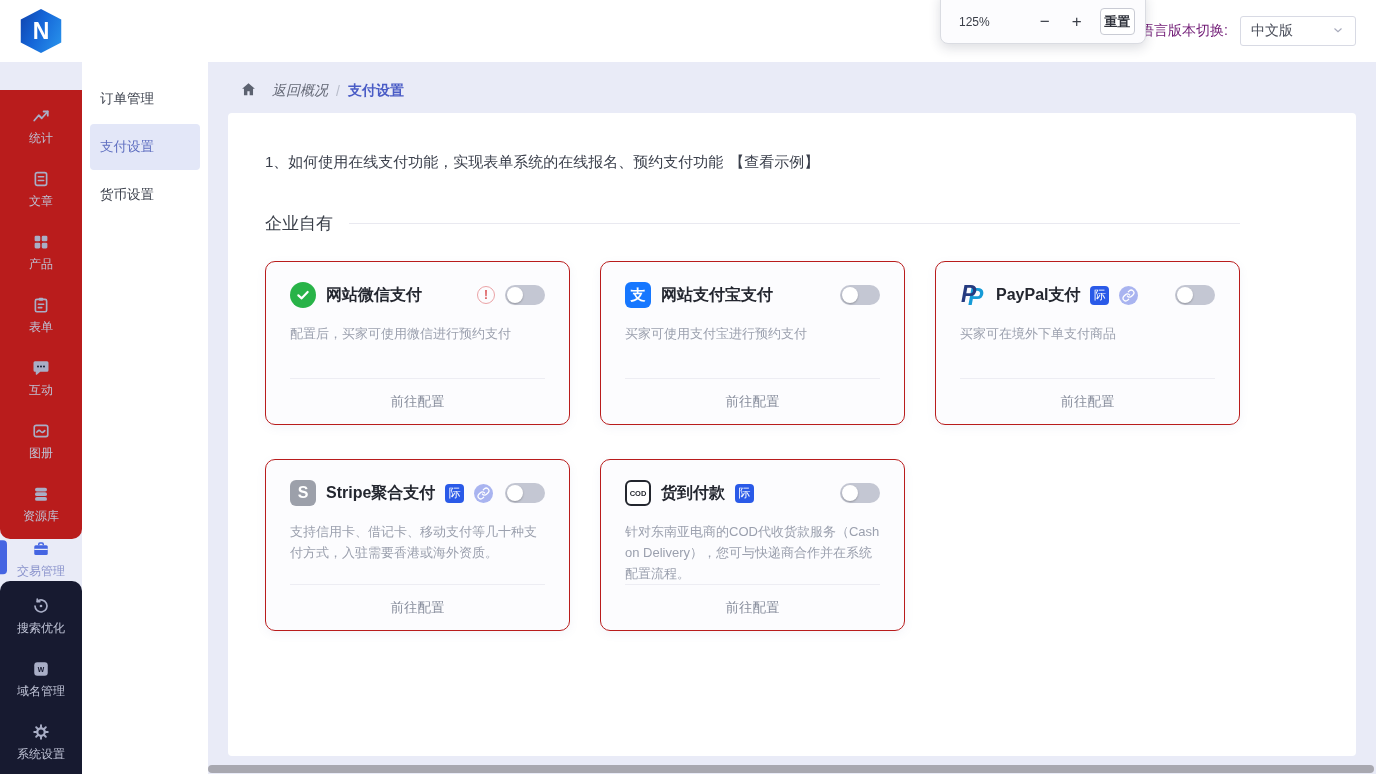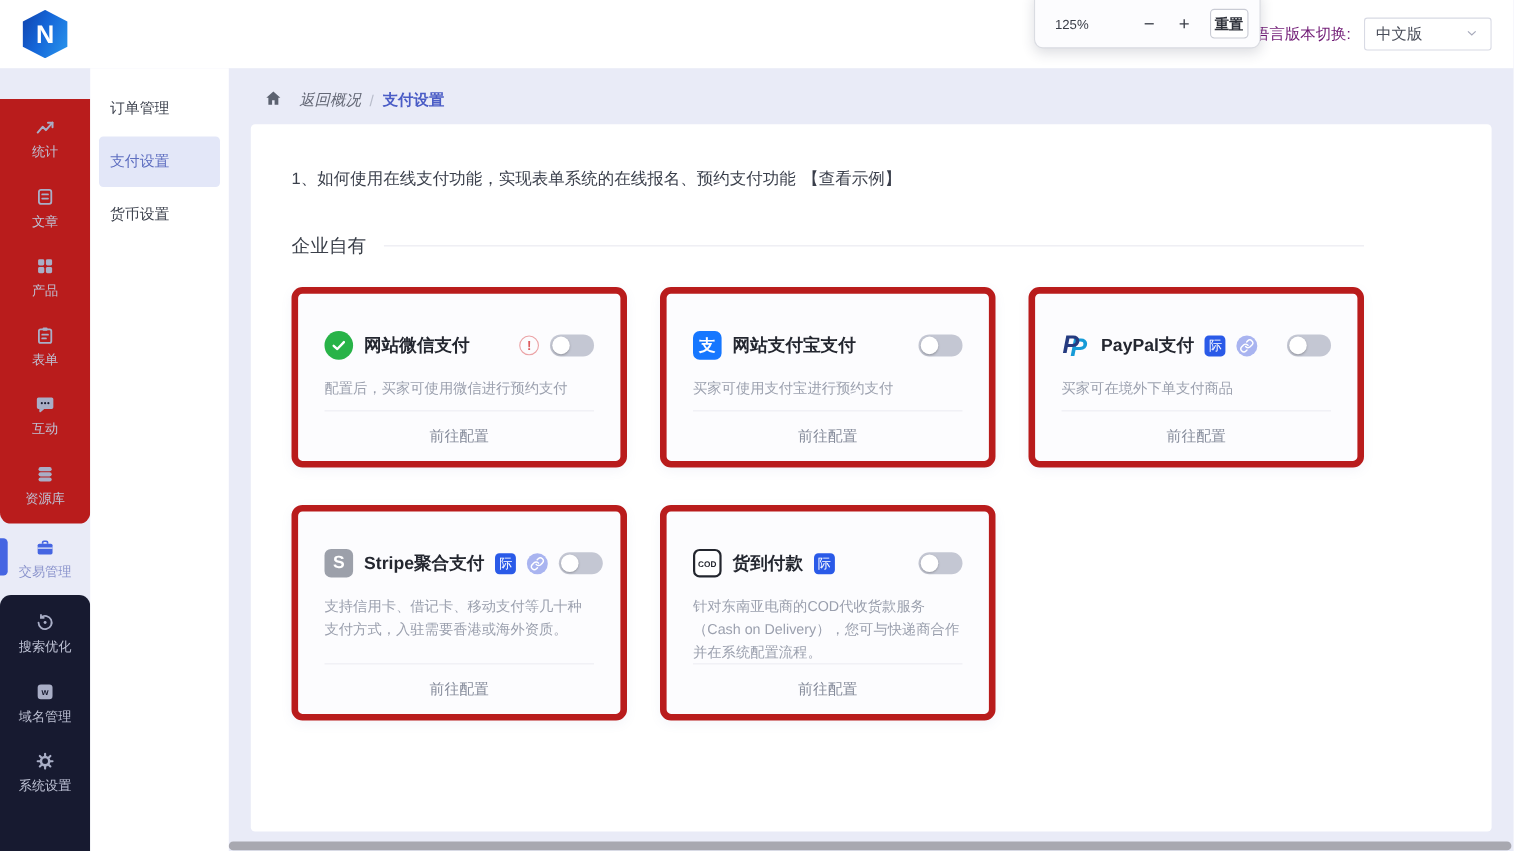--- a/index.html
+++ b/index.html
@@ -61,23 +61,23 @@
   .bc-cur { color:#4A5CC6; font-weight:bold; }
   .content-card { margin-top:11px; background:#fff; border-radius:4px; height:643px;
     padding:40px 37px 0; }
   .intro { font-size:15px; color:#3A3F4B; }
   .intro-link { color:#3A3F4B; margin-left:6px; cursor:pointer; }
   .section-row { margin-top:40px; display:flex; align-items:center; width:975px; gap:16px; }
   .section-title { font-size:17px; color:#3A3F49; }
   .section-line { flex:1; height:1px; background:#E9E9F0; }
   
   .cards { margin-top:26px; display:grid; grid-template-columns:repeat(3,305px); gap:34px 30px; }
-  .pcard { background:#FCFCFE; border:6px solid #b91c1c; border-radius:10px;
+  .pcard { background:#FCFCFE; border:1px solid #b91c1c; border-radius:10px;
     box-shadow:0 3px 10px rgba(120,126,180,0.08); min-height:164px;
-    display:flex; flex-direction:column; padding:34px 24px 0; }
+    display:flex; flex-direction:column; padding:20px 24px 0; }
   .pcard-head { display:flex; align-items:center; gap:10px; }
   .pcard-title { font-size:16px; font-weight:bold; color:#23262F; white-space:nowrap; }
   .head-right { margin-left:auto; display:flex; align-items:center; gap:10px; }
   .pcard-desc { margin-top:15px; font-size:13px; color:#9BA0AE; line-height:1.62; }
   .pcard-divider { margin-top:auto; height:1px; background:#EDEDF3; }
   .pcard-footer { height:45px; display:flex; align-items:center; justify-content:center;
     font-size:13.5px; color:#878D9C; cursor:pointer; }
   
   .toggle { width:40px; height:20px; border-radius:10px; background:#C4C7D3; position:relative;
     flex-shrink:0; cursor:pointer; }
@@ -188,20 +188,29 @@
               <g fill="#171A30">
                 <circle cx="8" cy="10" r="1.3"></circle>
                 <circle cx="12" cy="10" r="1.3"></circle>
                 <circle cx="16" cy="10" r="1.3"></circle>
               </g>
             </svg>
         </span>
         <span>互动</span>
       </div>
 
+      <div class="side-item">
+        <span class="ic">
+          <svg viewBox="0 0 24 24" width="18" height="18" fill="none" stroke="currentColor" stroke-width="2.2" stroke-linecap="round">
+              <rect x="3" y="4.5" width="18" height="15" rx="2.5"></rect>
+              <path d="M6.5 13.5c2-3 3.5-3 5-1s3 2 5.5-1"></path>
+            </svg>
+        </span>
+        <span>图册</span>
+      </div>
 
       <div class="side-item">
         <span class="ic">
           <svg viewBox="0 0 24 24" width="18" height="18" fill="currentColor">
               <rect x="4" y="3.5" width="16" height="5" rx="2.5"></rect>
               <rect x="4" y="9.8" width="16" height="5" rx="2.5"></rect>
               <rect x="4" y="16.1" width="16" height="5" rx="2.5"></rect>
             </svg>
         </span>
         <span>资源库</span>

